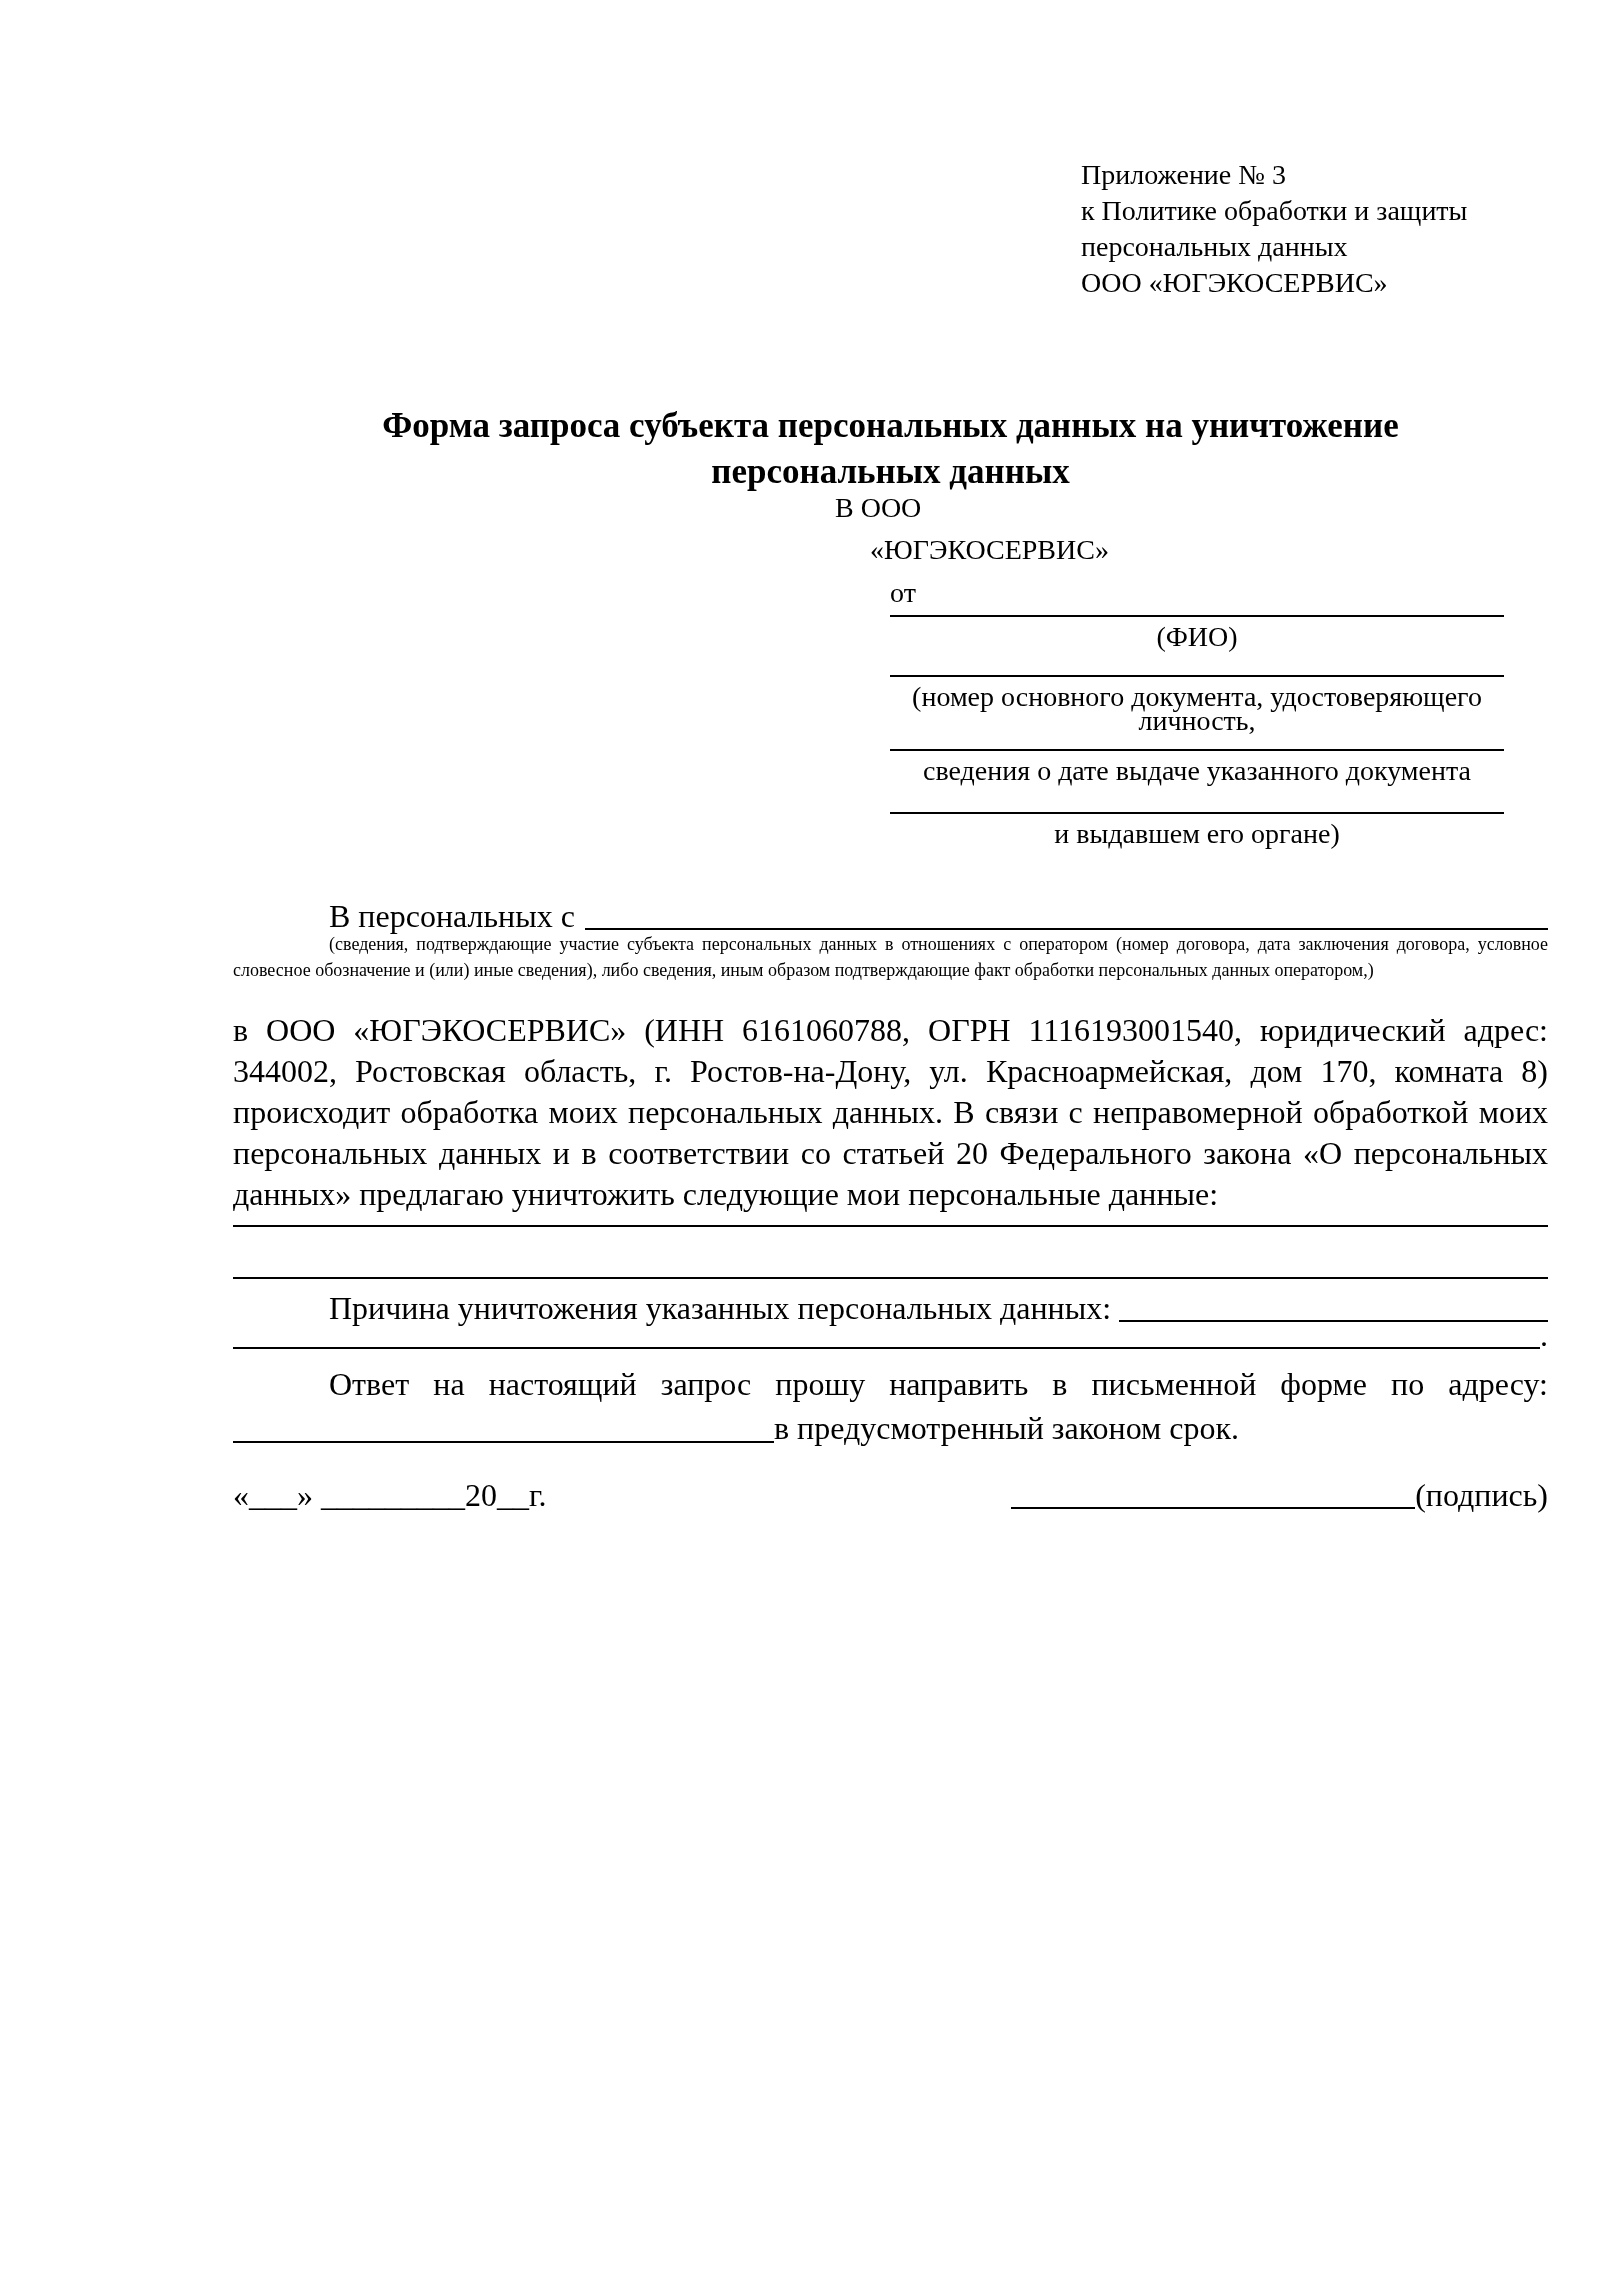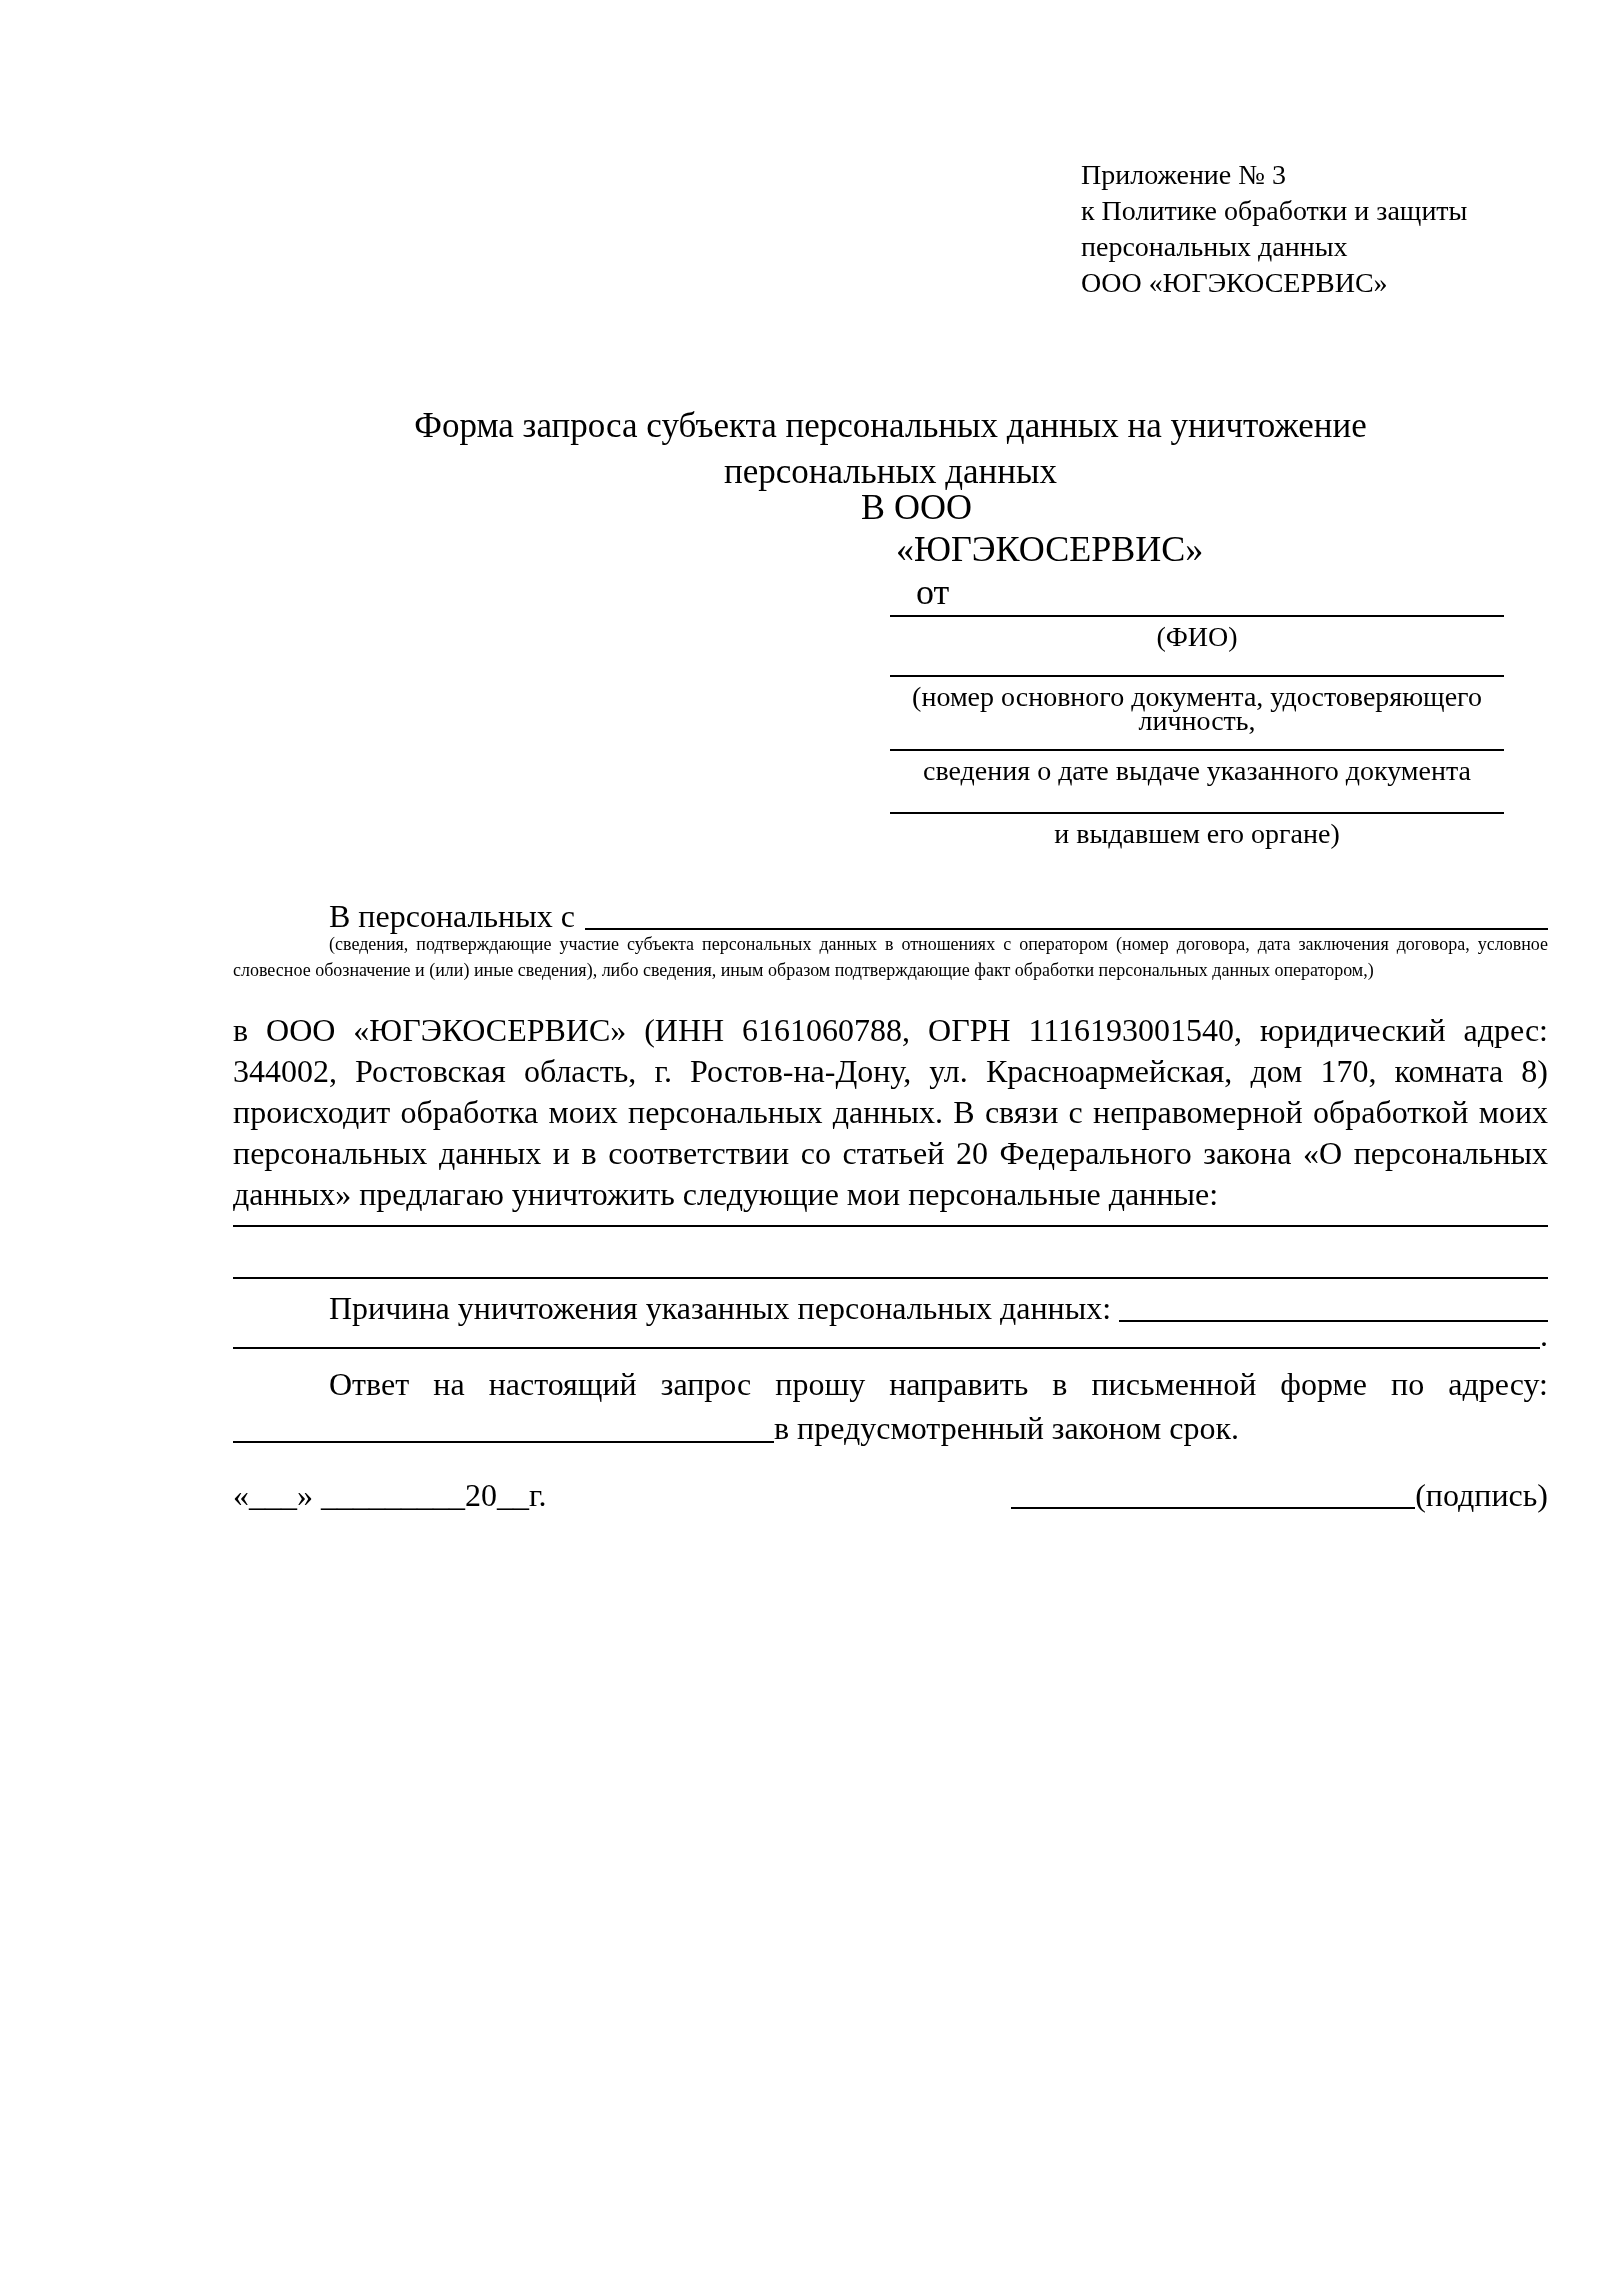--- a/index.html
+++ b/index.html
@@ -11,24 +11,24 @@
     overflow:hidden;
   }
   .abs{position:absolute;}
   .appendix{
     left:1081px;top:157px;
     font-size:28px;line-height:36px;
     white-space:nowrap;
   }
   .doc-title{
     left:233px;right:73px;top:403px;
-    text-align:center;font-weight:normal;
+    text-align:center;font-weight:bold;
     font-size:35px;line-height:46px;
   }
-  .addr{font-size:36px;line-height:39px;white-space:nowrap;margin-left:26px;}
+  .addr{font-size:28px;line-height:39px;white-space:nowrap;}
   .addr-prefix{left:835px;top:488px;}
   .addr-name{left:870px;top:530px;}
   .addr-from{left:890px;top:573px;}
 
   .fields{left:890px;top:615px;width:614px;height:235px;}
   .fields .fline{position:absolute;left:0;width:614px;height:0;border-bottom:2px solid #000;}
   .fields .fcap{position:absolute;left:0;width:614px;text-align:center;font-size:28px;line-height:23.5px;}
 
   .accordance{
     left:233px;right:73px;top:898px;

